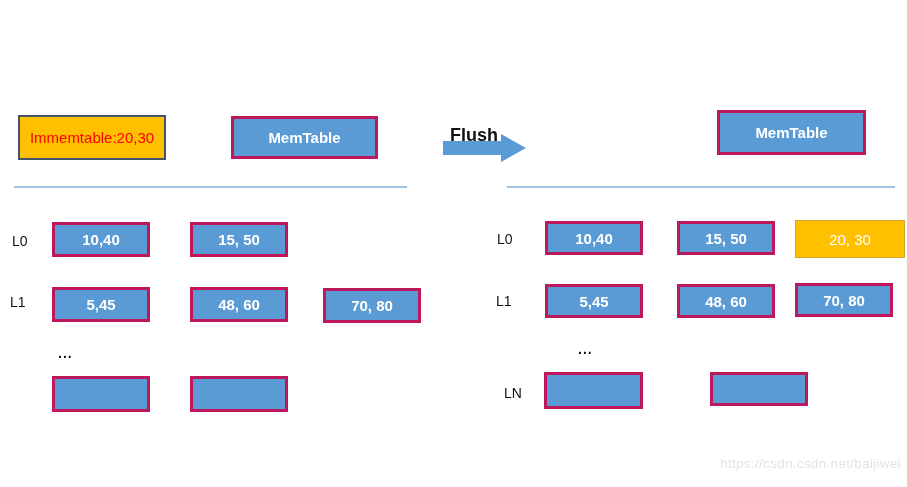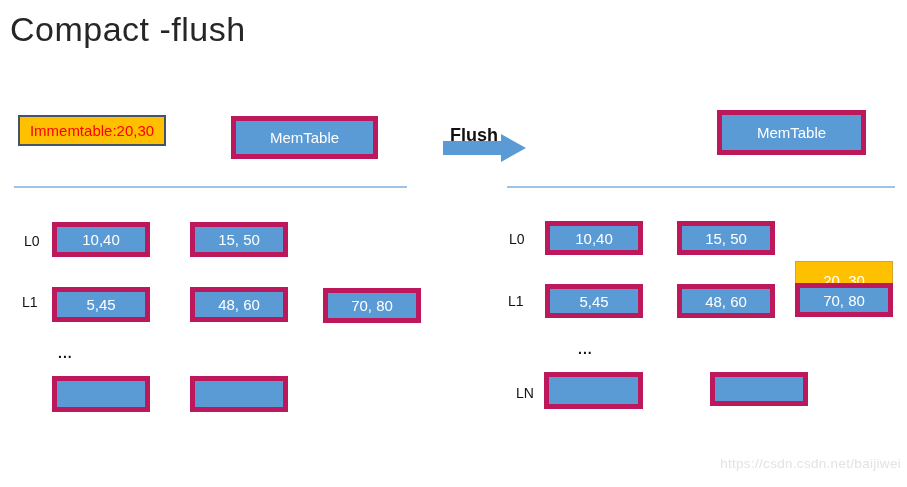--- a/index.html
+++ b/index.html
@@ -14,26 +14,26 @@
   .title {
     position:absolute; left:10px; top:10px;
     font-size:34px; font-weight:400; color:#262626;
     letter-spacing:0.5px;
   }
   .box {
     position:absolute;
     display:flex; align-items:center; justify-content:center;
     font-size:15px; color:#ffffff;
   }
-  .blue { background:#5B9BD5; border:5px solid #be185d; }
+  .blue { background:#5B9BD5; border:3px solid #be185d;font-weight:bold; }
   .gold-dark { background:#FFC000; border:2px solid #44546A; color:#FF0000; }
   .gold-light { background:#FFC000; border:1px solid #d2a62c; color:#ffffff; }
   .hline { position:absolute; height:2px; background:#9DC3E6; }
   .lvl-label {
-    position:absolute; font-size:14px; color:#111111;margin-left:12px;
+    position:absolute; font-size:14px; color:#111111;
   }
   .ellipsis {
     position:absolute; font-size:14px; font-weight:700; color:#111111;
     letter-spacing:1px;
   }
   .flush-label {
     position:absolute; left:450px; top:125px;
     font-size:18px; color:#111111;font-weight:bold;
   }
   .arrow-wrap { position:absolute; left:443px; top:133px; width:84px; height:30px; }
@@ -41,23 +41,22 @@
     position:absolute; right:6px; top:456px;
     font-size:13.5px; color:#e3e3e3;
     letter-spacing:0.3px;
   }
 </style>
 </head>
 <body>
 
 <div class="canvas">
 
-  <div class="title">Compact -flush</div>
 
-  <div class="box gold-dark" style="left:18px; top:115px; width:148px; height:31px;">Immemtable:20,30</div>
+  <div class="box gold-dark" style="left:18px; top:115px; width:148px; height:45px;">Immemtable:20,30</div>
 
   <div class="box blue" style="left:231px; top:116px; width:147px; height:43px;">MemTable</div>
 
   <div class="hline" style="left:14px; top:186px; width:393px;"></div>
 
   <div class="lvl-label" style="left:12px; top:233px;">L0</div>
   <div class="box blue" style="left:52px; top:222px; width:98px; height:35px;">10,40</div>
   <div class="box blue" style="left:190px; top:222px; width:98px; height:35px;">15, 50</div>
 
   <div class="lvl-label" style="left:10px; top:294px;">L1</div>
@@ -77,21 +76,21 @@
     </svg>
   </div>
 
   <div class="box blue" style="left:717px; top:110px; width:149px; height:45px;">MemTable</div>
 
   <div class="hline" style="left:507px; top:186px; width:388px;"></div>
 
   <div class="lvl-label" style="left:497px; top:231px;">L0</div>
   <div class="box blue" style="left:545px; top:221px; width:98px; height:34px;">10,40</div>
   <div class="box blue" style="left:677px; top:221px; width:98px; height:34px;">15, 50</div>
-  <div class="box gold-light" style="left:795px; top:220px; width:98px; height:38px;margin-top:41px;">20, 30</div>
+  <div class="box gold-light" style="left:795px; top:220px; width:110px; height:38px;">20, 30</div>
 
   <div class="lvl-label" style="left:496px; top:293px;">L1</div>
   <div class="box blue" style="left:545px; top:284px; width:98px; height:34px;">5,45</div>
   <div class="box blue" style="left:677px; top:284px; width:98px; height:34px;">48, 60</div>
   <div class="box blue" style="left:795px; top:283px; width:98px; height:34px;">70, 80</div>
 
   <div class="ellipsis" style="left:578px; top:341px;">...</div>
 
   <div class="lvl-label" style="left:504px; top:385px;">LN</div>
   <div class="box blue" style="left:544px; top:372px; width:99px; height:37px;"></div>

